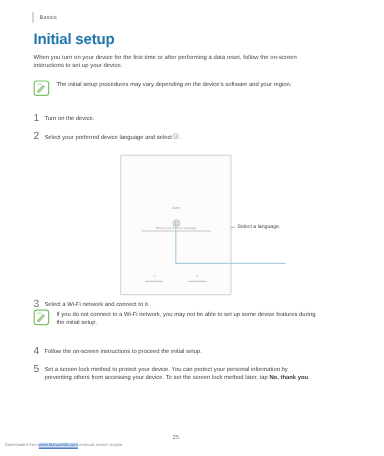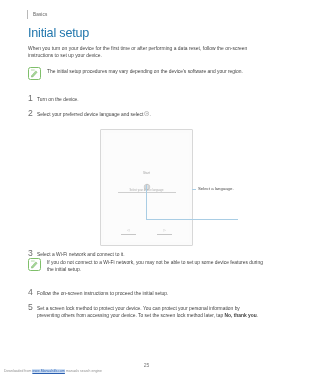--- a/index.html
+++ b/index.html
@@ -43,21 +43,21 @@
     color: #5e5e5e;
     line-height: 9px;
   }
 
   
   .page-title {
     position: absolute;
     left: 28px;
     top: 26px;
     font-size: 12.6px;
-    font-weight: normal;
+    font-weight: bold;
     letter-spacing: -0.2px;
     color: #2277ad;
     line-height: 15px;
   }
 
   
   .intro {
     position: absolute;
     left: 28px;
     top: 45px;

